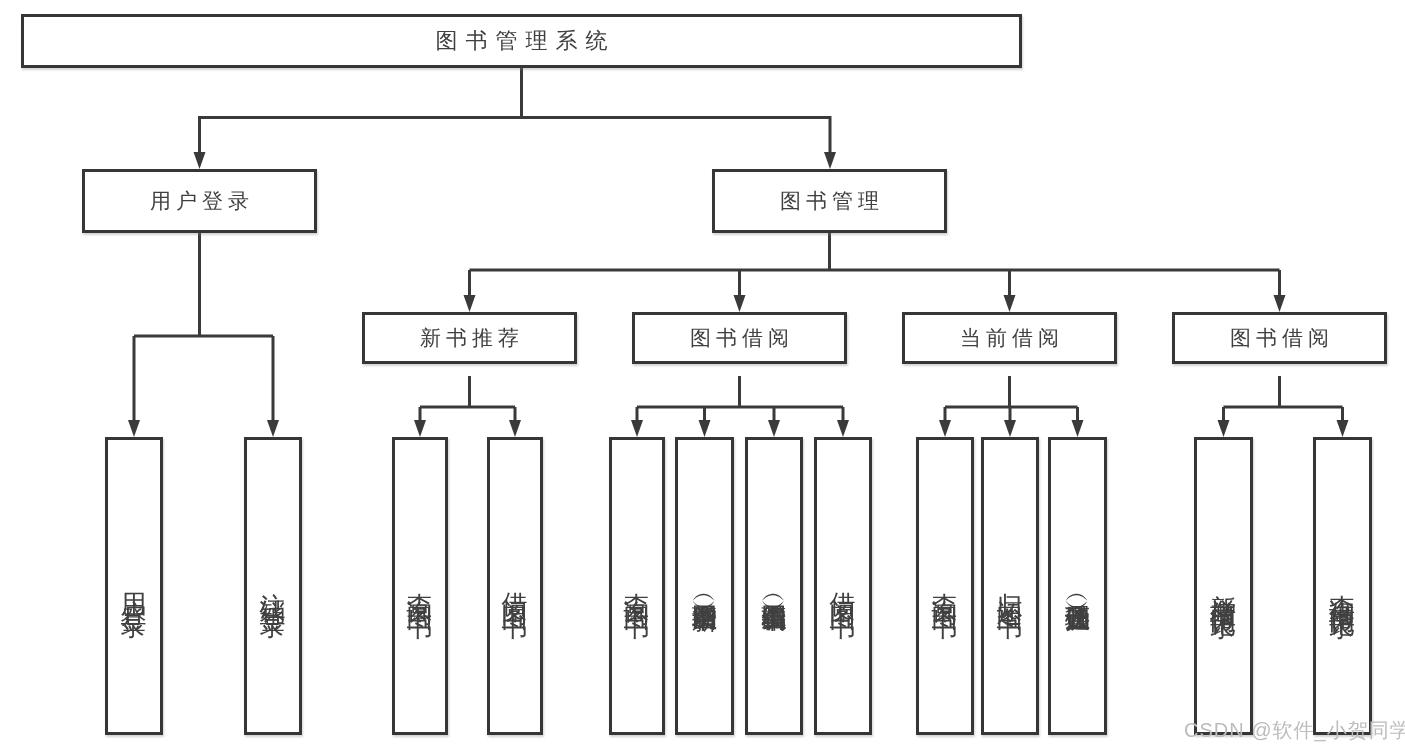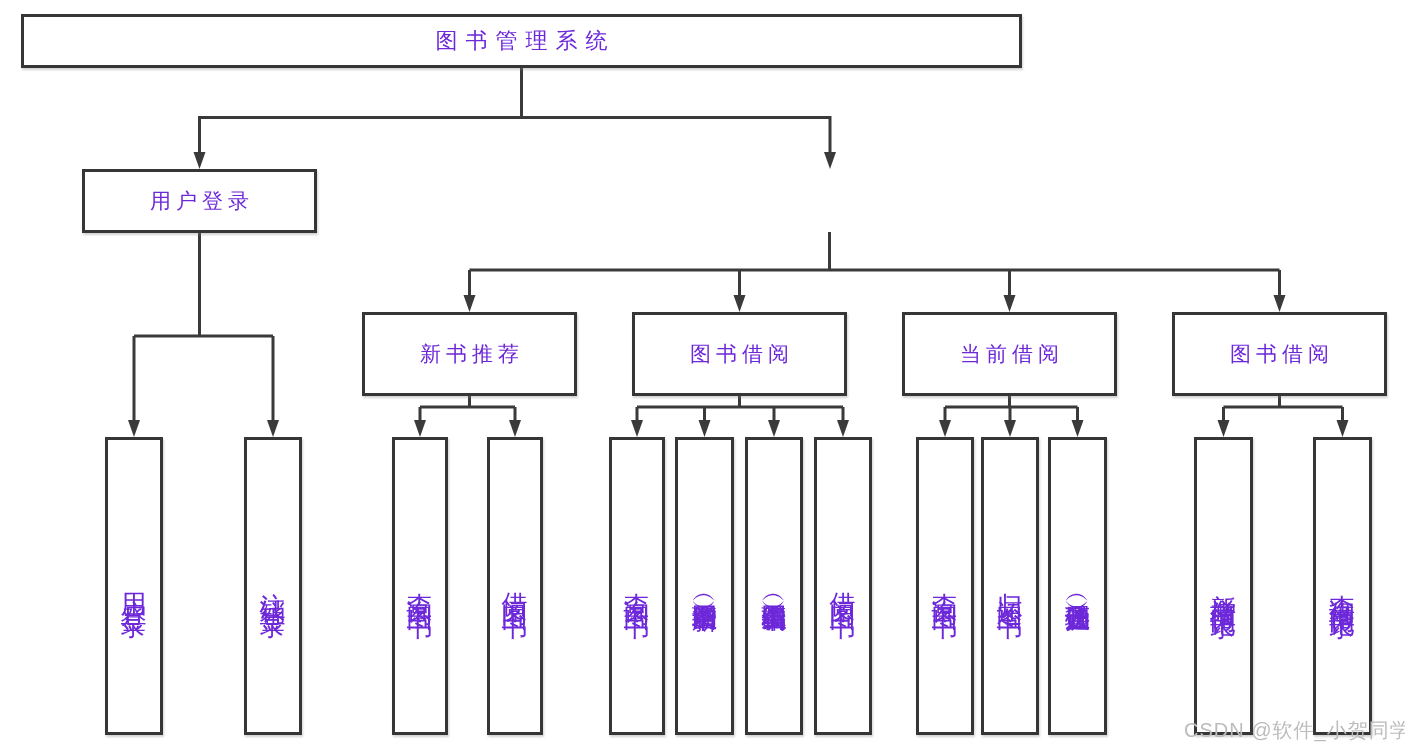--- a/index.html
+++ b/index.html
@@ -21,31 +21,31 @@
     top: 0;
   }
   .box {
     position: absolute;
     box-sizing: border-box;
     background: #ffffff;
     border: 3px solid #363636;
     display: flex;
     align-items: center;
     justify-content: center;
-    color: #6d28d9;
+    color: #404040;
     box-shadow: 1px 2px 2px rgba(130,130,130,0.35);
   }
   .root {
     left: 21px; top: 14px; width: 1001px; height: 54px;
   }
   .branch {
     top: 169px; width: 235px; height: 64px;
   }
   .section {
-    top: 312px; width: 215px; height: 84px;
+    top: 312px; width: 215px; height: 52px;
   }
   .leaf {
     top: 437px; width: 58px; height: 298px;
   }
   .h-label {
     font-size: 21px;
     letter-spacing: 5px;
     padding-left: 5px;   
     white-space: nowrap;
   }
@@ -123,20 +123,23 @@
     </g>
   </svg>
 
   <div class="box root">
     <span class="h-label">图书管理系统</span>
   </div>
 
   <div class="box branch" style="left:82px">
     <span class="h-label">用户登录</span>
   </div>
+  <div class="box branch" style="left:712px">
+    <span class="h-label">图书管理</span>
+  </div>
 
   <div class="box section" style="left:362px">
     <span class="h-label">新书推荐</span>
   </div>
   <div class="box section" style="left:632px">
     <span class="h-label">图书借阅</span>
   </div>
   <div class="box section" style="left:902px">
     <span class="h-label">当前借阅</span>
   </div>

